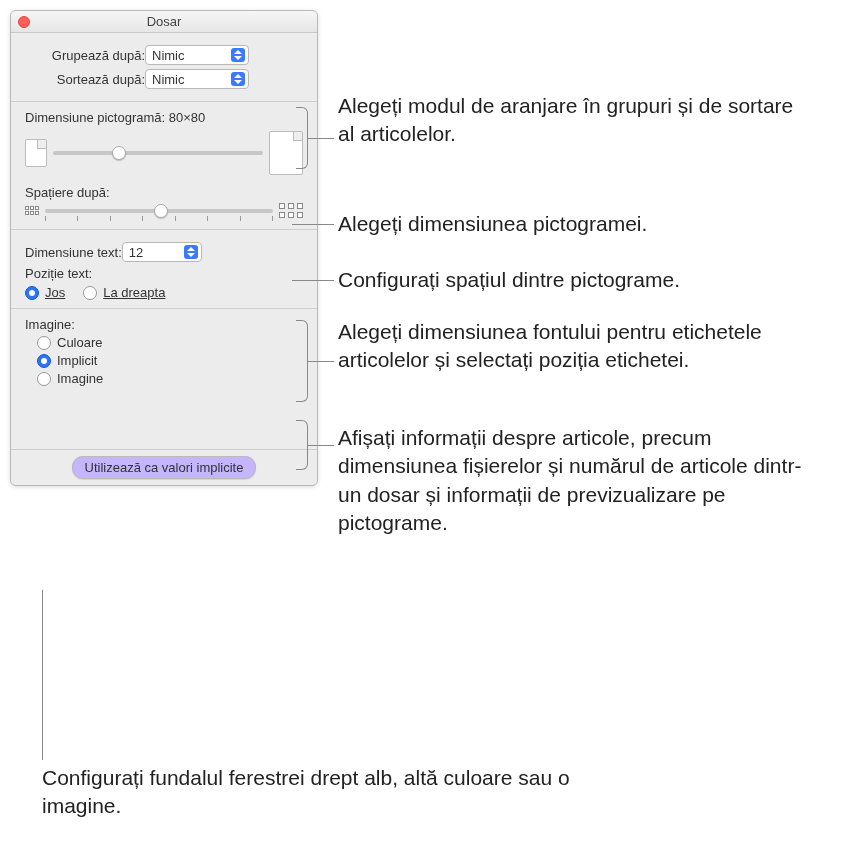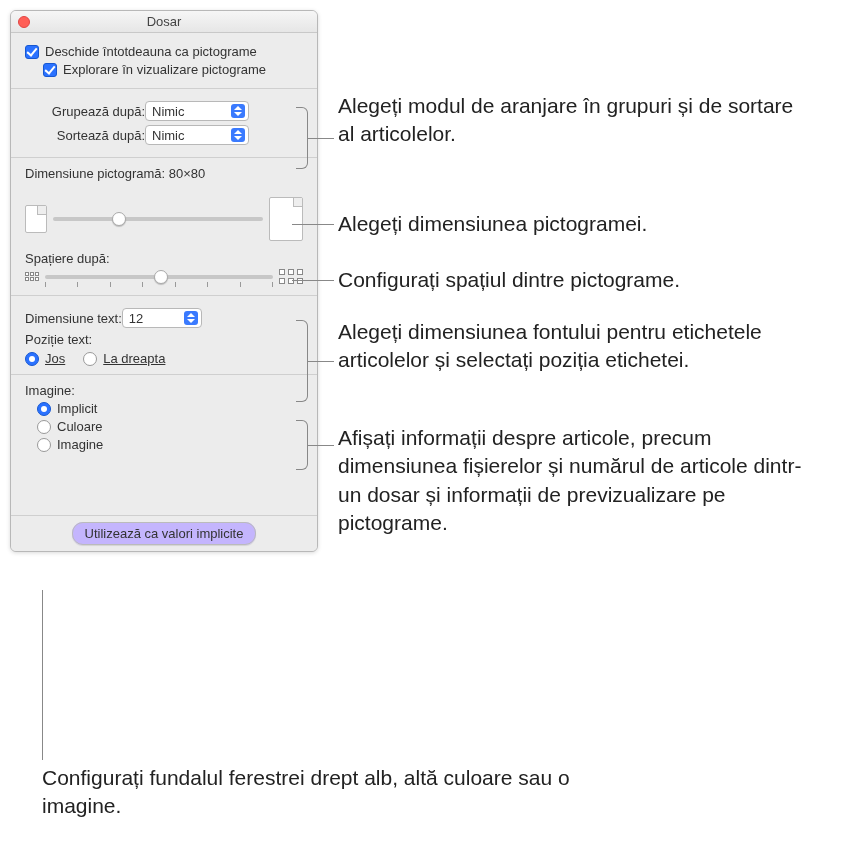--- a/index.html
+++ b/index.html
@@ -171,50 +171,40 @@
 </head>
 <body>
 
 <div class="panel">
 
   <div class="titlebar">
     <span class="close-dot"></span>
     <span>Dosar</span>
   </div>
 
-  <div class="section">
-    <div class="row">
-      <span class="cb checked"></span>
-      <span>Deschide întotdeauna ca pictograme</span>
-    </div>
-    <div class="row" style="padding-left:18px;">
-      <span class="cb checked"></span>
-      <span>Explorare în vizualizare pictograme</span>
-    </div>
-  </div>
 
   <div class="section">
     <div class="form-row">
       <span>Grupează după:</span>
       <span class="select" style="width:104px;">
         <span>Nimic</span>
         <span class="caret"></span>
       </span>
     </div>
     <div class="form-row">
       <span>Sortează după:</span>
       <span class="select" style="width:104px;">
         <span>Nimic</span>
         <span class="caret"></span>
       </span>
     </div>
   </div>
 
   <div class="section">
-    <div style="margin-bottom:16px;">
+    <div style="margin-bottom:6px;">
       <span>Dimensiune pictogramă:</span>
       <span>80×80</span>
     </div>
     <div class="row" style="margin-bottom:10px;">
       <span class="doc-icon"></span>
       <span class="slider-track">
         <span class="slider-thumb" style="left:28%;"></span>
       </span>
       <span class="doc-icon big"></span>
     </div>
@@ -271,29 +261,29 @@
         <span>La dreapta</span>
       </span>
     </div>
   </div>
 
 
   <div class="section" style="border-bottom:none;padding-bottom:60px;">
     <div>Imagine:</div>
     <div style="padding-left:12px;">
       <div class="row">
+        <span class="radio"></span>
+        <span>Culoare</span>
+      </div>
+      <div class="row">
         <span class="radio checked"></span>
         <span>Implicit</span>
       </div>
       <div class="row">
         <span class="radio"></span>
-        <span>Culoare</span>
-      </div>
-      <div class="row">
-        <span class="radio"></span>
         <span>Imagine</span>
       </div>
     </div>
   </div>
 
   <div style="padding:10px 14px;border-top:1px solid #cfcfcf;text-align:center;background:#ececec;">
     <span class="button">Utilizează ca valori implicite</span>
   </div>
 
 </div>

